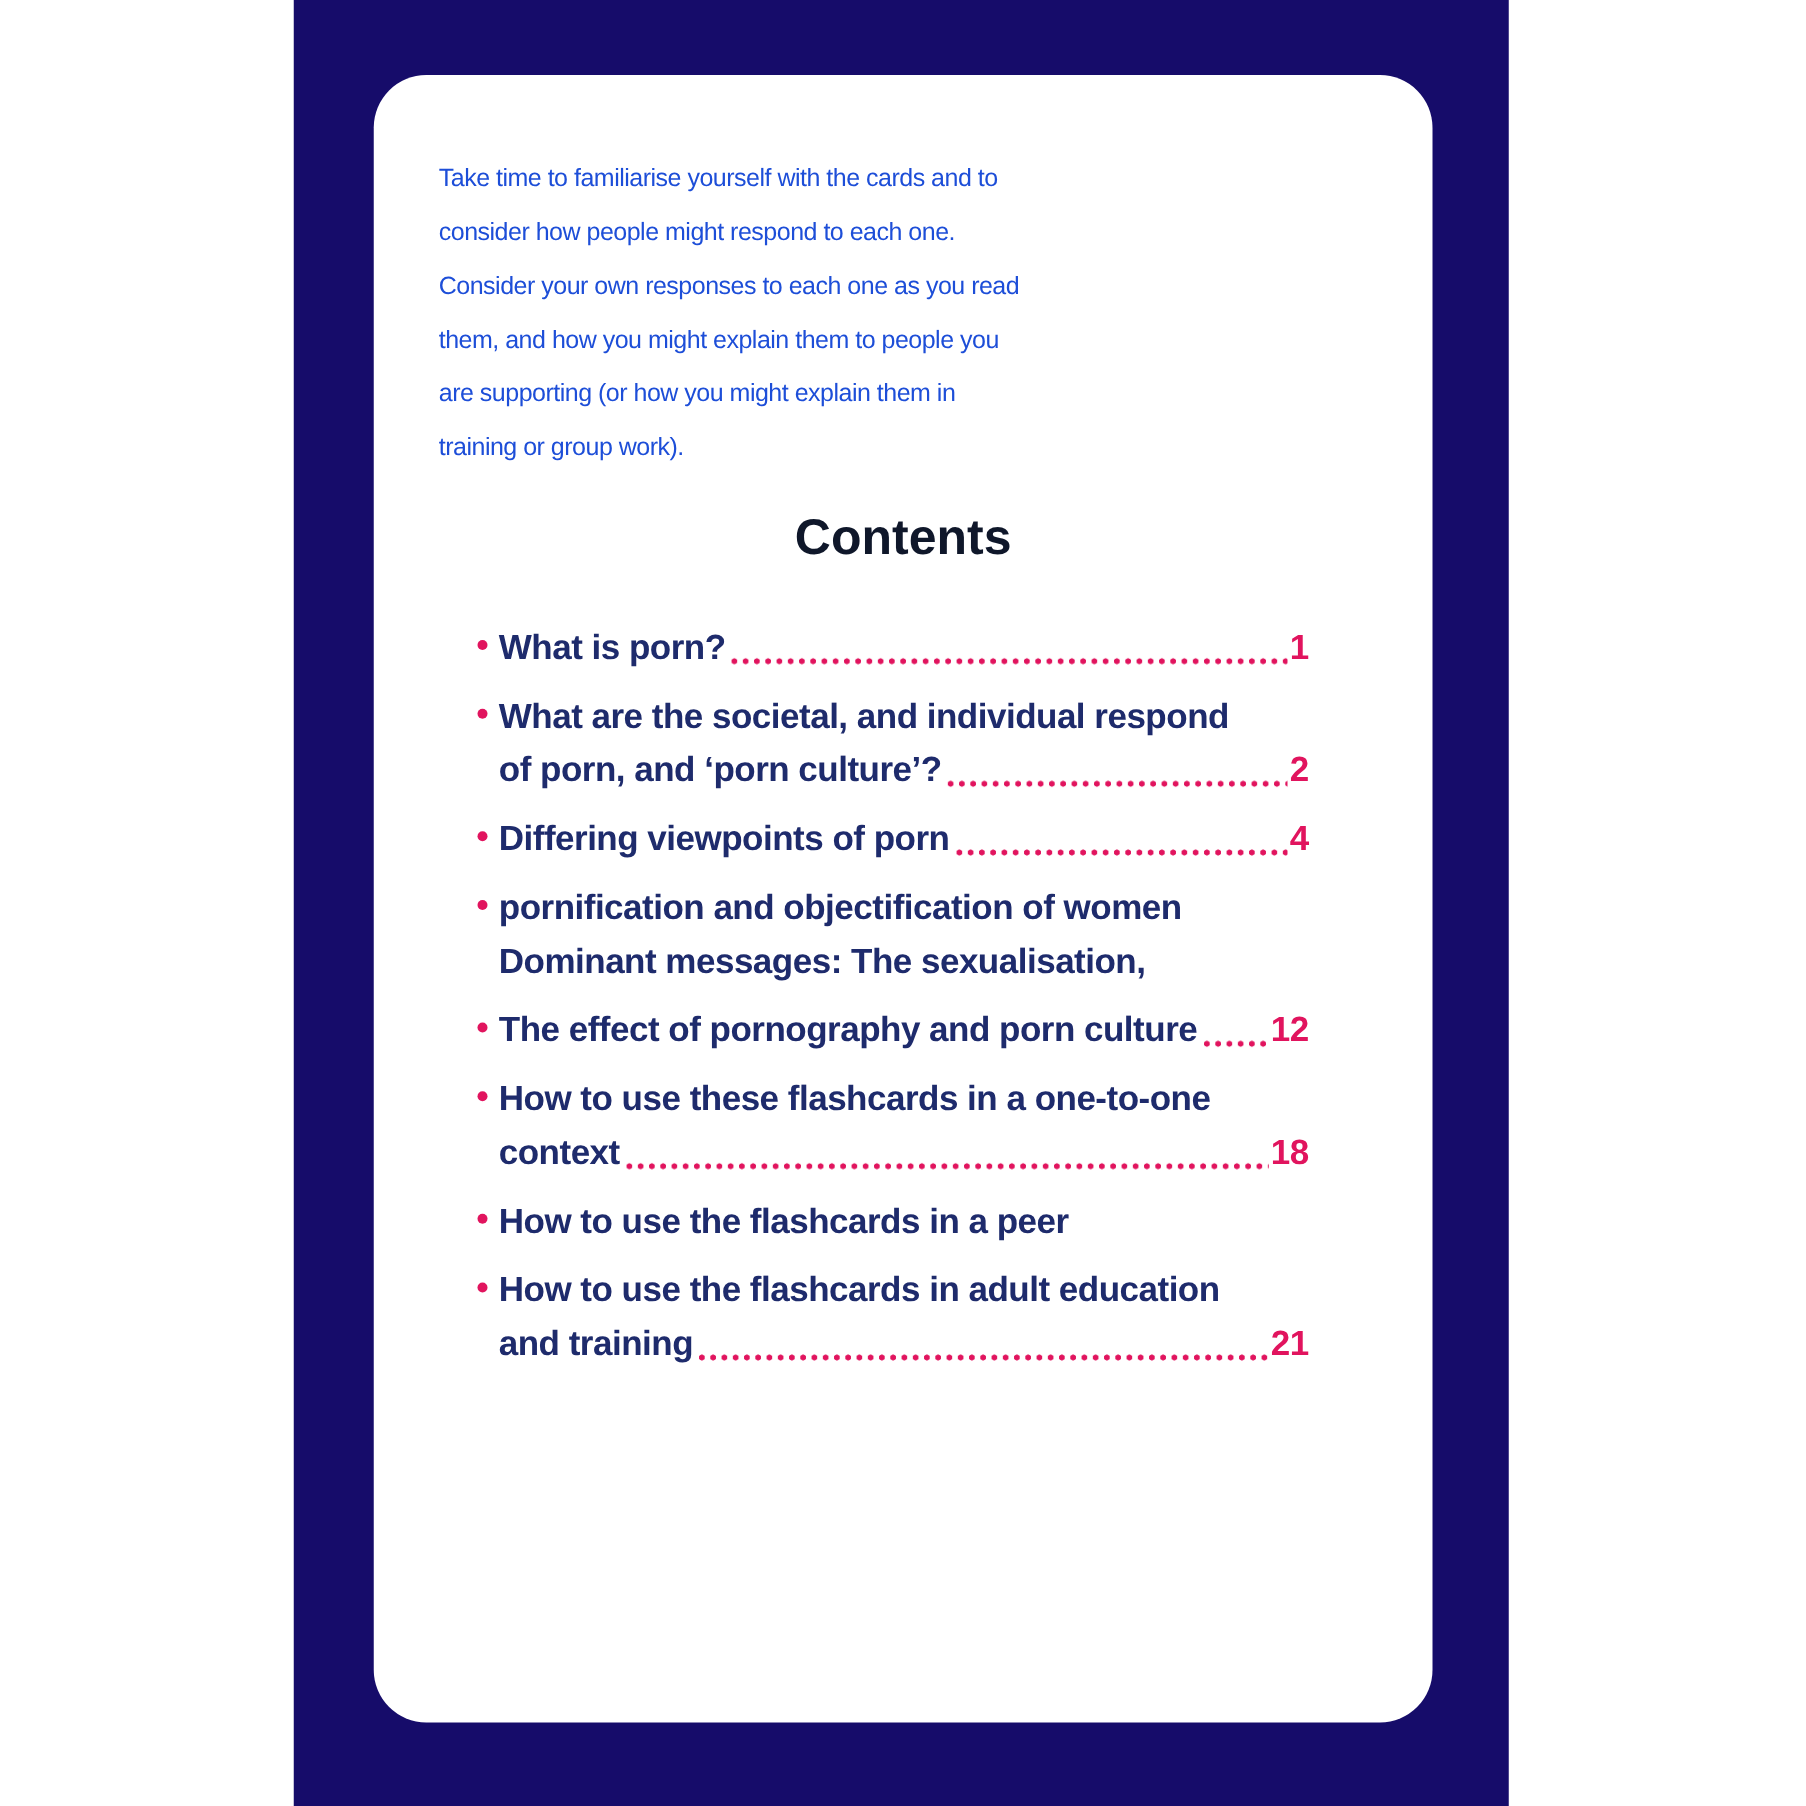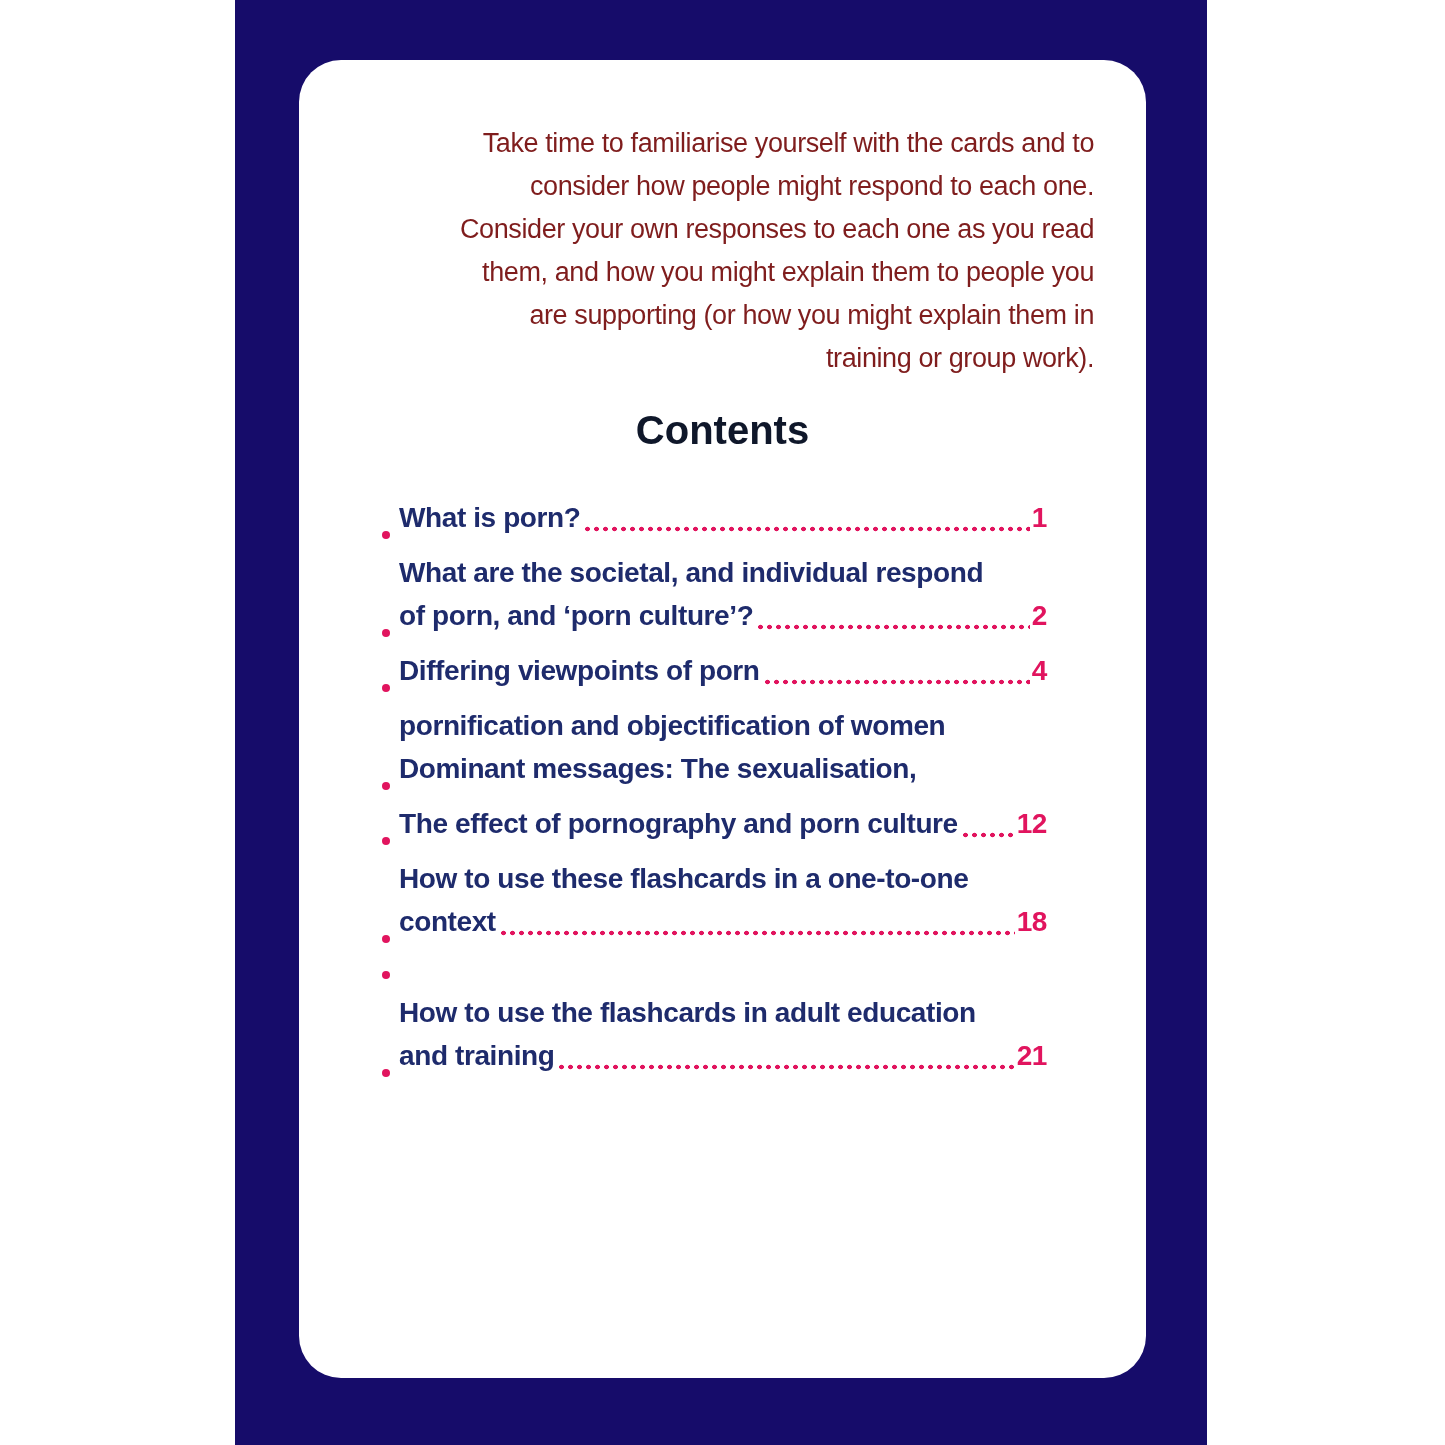--- a/index.html
+++ b/index.html
@@ -30,42 +30,41 @@
     width: 847px;
     height: 1318px;
     background: #ffffff;
     border-radius: 42px;
   }
   .card-inner {
     padding: 62px 52px 0 52px;
   }
   .intro { margin: 0; }
   .intro-line {
-    font-size: 27px;
+    font-size: 20px;
     line-height: 43px;
     letter-spacing: -0.4px;
-    color: #7f1d1d;
+    color: #1d4ed8;
     white-space: nowrap;
-    text-align: right;
   }
   .contents-heading {
     margin: 26px 0 0 0;
     text-align: center;
     font-size: 40px;
     line-height: 48px;
     font-weight: bold;
     color: #0f172a;
   }
   .toc {
     margin: 42px 0 0 31px;
     width: 665px;
   }
   .toc-item {
     display: flex;
-    align-items: flex-end;
+    align-items: flex-start;
     margin-bottom: 12px;
   }
   .bullet {
     flex: none;
     width: 8px;
     height: 8px;
     border-radius: 50%;
     background: #e1145e;
     margin-top: 16px;
     margin-right: 9px;
@@ -178,20 +177,21 @@
                 <div class="toc-line toc-line-last">
                   <span class="toc-line-text">context</span>
                   <span class="leader"></span>
                   <span class="page-num">18</span>
                 </div>
               </div>
             </div>
             <div class="toc-item">
               <span class="bullet"></span>
               <div class="toc-content">
+                <div class="toc-line">How to use the flashcards in a peer</div>
               </div>
             </div>
             <div class="toc-item">
               <span class="bullet"></span>
               <div class="toc-content">
                 <div class="toc-line">How to use the flashcards in adult education</div>
                 <div class="toc-line toc-line-last">
                   <span class="toc-line-text">and training</span>
                   <span class="leader"></span>
                   <span class="page-num">21</span>

